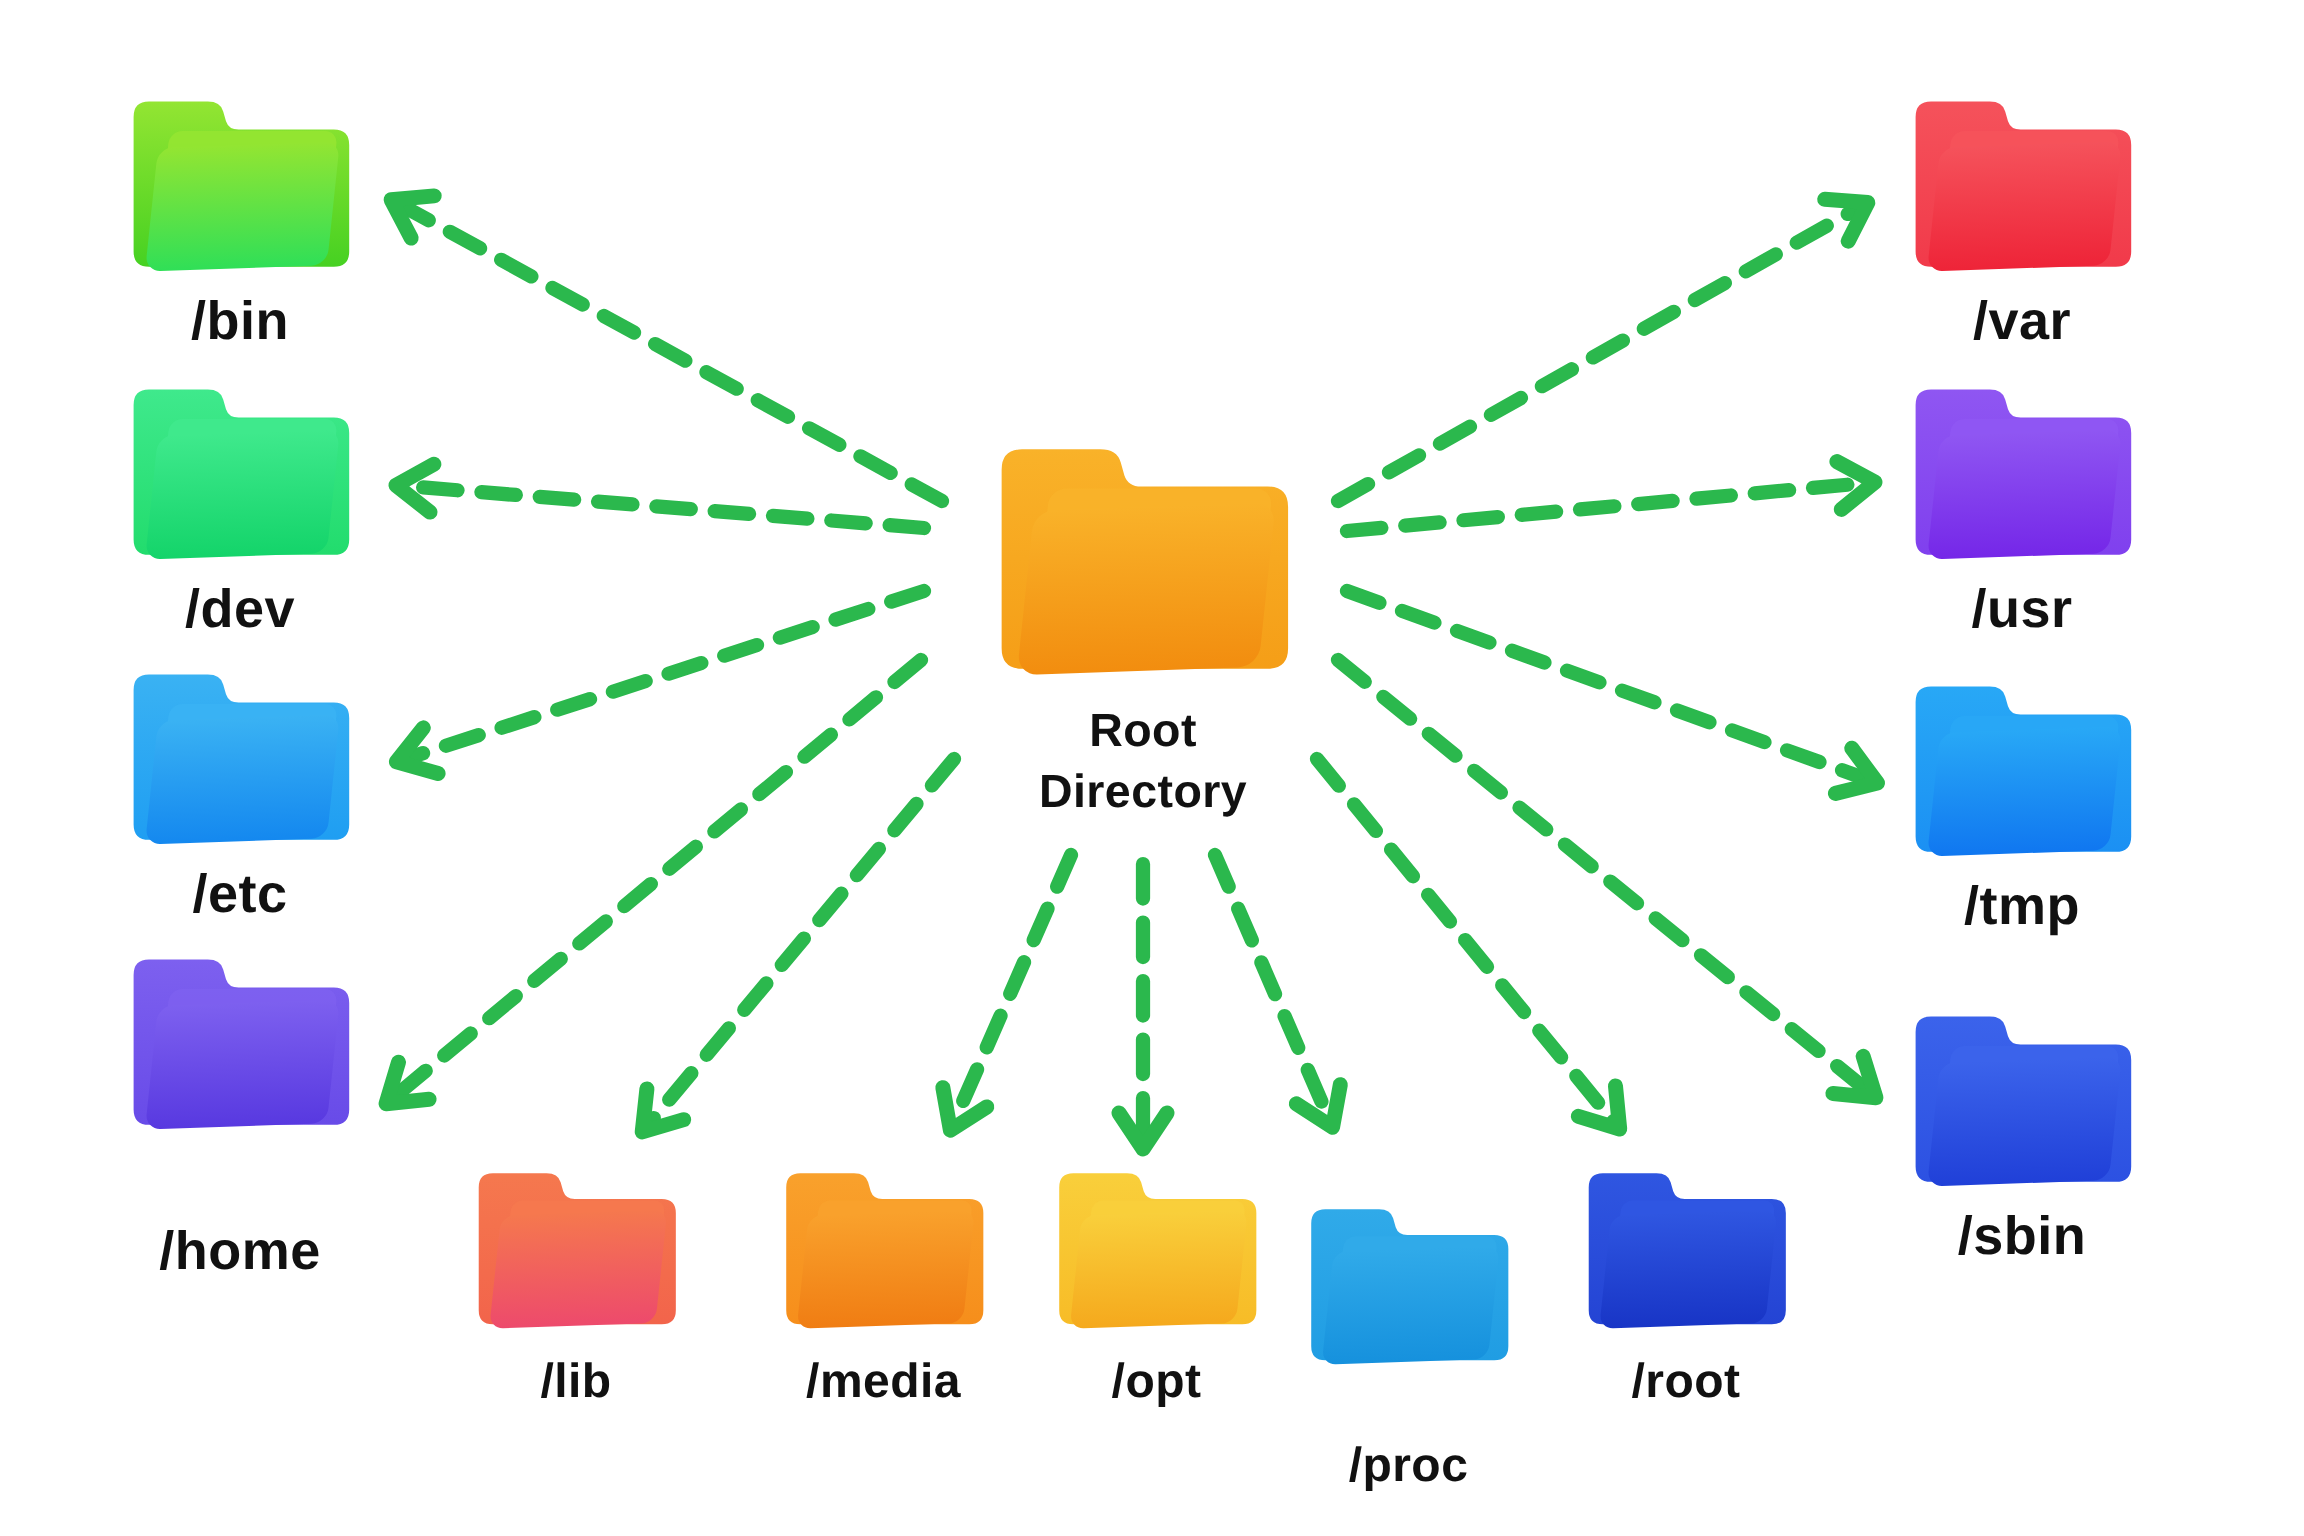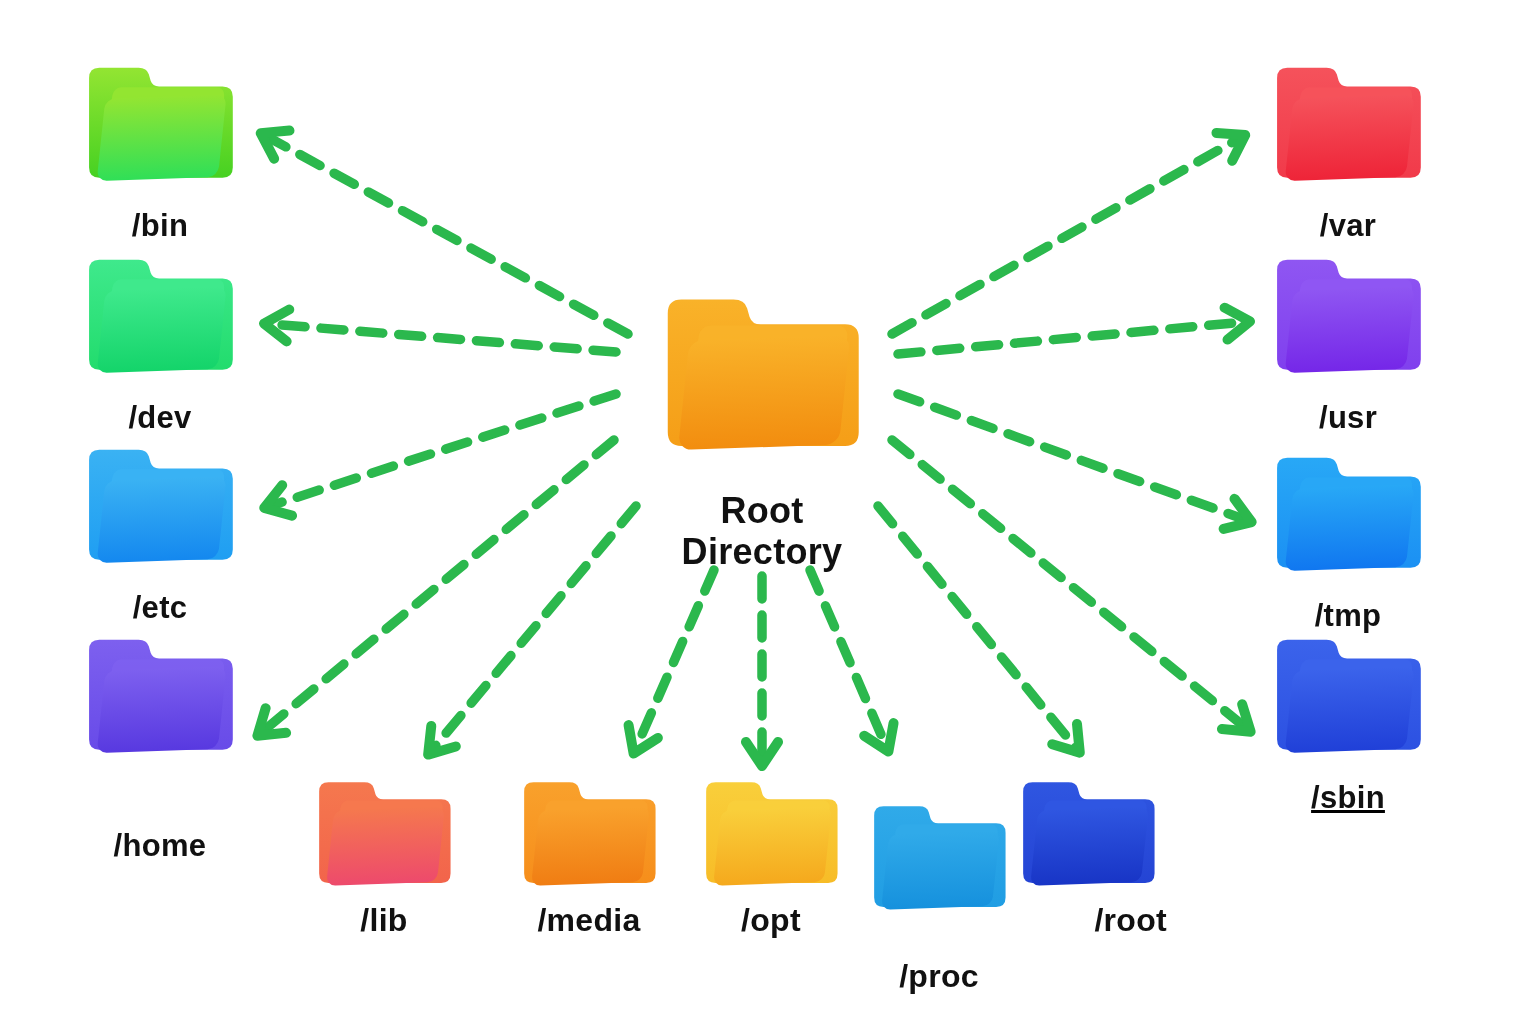--- a/index.html
+++ b/index.html
@@ -2,23 +2,23 @@
 <html><head>
 <meta charset="utf-8">
 <style>
   html,body{margin:0;padding:0;}
   body{width:1536px;height:1024px;background:#ffffff;font-family:"Liberation Sans",sans-serif;}
   .canvas{position:relative;width:1536px;height:1024px;background:#ffffff;overflow:hidden;}
   .arrows-layer{position:absolute;left:0;top:0;width:1536px;height:1024px;pointer-events:none;}
   .node{position:absolute;display:flex;flex-direction:column;align-items:center;}
   .icon{width:100%;}
   .label{font-weight:700;color:#111111;text-align:center;letter-spacing:0.3px;}
-  .node.side .label{font-size:31px;margin-top:18px;}
+  .node.side .label{font-size:36px;margin-top:3px;}
   .node.bottom .label{font-size:32px;margin-top:8px;}
-  .node.center .label{font-size:36px;line-height:41px;margin-top:28px;}
+  .node.center .label{font-size:31px;line-height:41px;margin-top:4px;}
 </style>
 </head>
 <body>
 
 <div class="canvas">
 
   <svg id="arrows" class="arrows-layer" width="1536" height="1024" viewBox="0 0 1536 1024" xmlns="http://www.w3.org/2000/svg">
     <defs>
       <marker id="ah" viewBox="0 0 48 44" markerWidth="48" markerHeight="44" refX="28" refY="22" orient="auto" markerUnits="userSpaceOnUse">
         <path id="ah-path" d="M10 6 L34 22 L10 38" fill="none" stroke="#2bb84d" stroke-width="10" stroke-linecap="round" stroke-linejoin="round"></path>
@@ -175,21 +175,21 @@
               </linearGradient>
             </defs>
             <path d="M14 30 q0 -11 11 -11 h42 q9 0 11 7 l2 7 q2 6 9 6 h68 q11 0 11 11 v76 q0 11 -11 11 H25 q-11 0 -11 -11 Z" fill="url(#gb-tmp)"></path>
             <rect x="44" y="40" width="120" height="30" rx="9" transform="skewX(-6)" fill="#28a8f6" opacity="0.95" style="transform-origin:0 0"></rect>
             <g transform="rotate(-2 90 95)">
               <rect x="40" y="50" width="130" height="88" rx="11" transform="skewX(-8)" fill="url(#gf-tmp)" style="transform-origin:0 0"></rect>
             </g>
           </svg></div>
         <div class="label">/tmp</div>
       </div>
-      <div class="node side" style="left: 1263px; top: 622px; width: 170px; text-decoration: underline;">
+      <div class="node side" style="left: 1263px; top: 660px; width: 170px;">
         <div class="icon" style="height: 140px;"><svg viewBox="0 0 180 150" width="100%" height="100%" xmlns="http://www.w3.org/2000/svg">
             <defs>
               <linearGradient id="gb-sbin" x1="0" y1="0" x2="0" y2="1">
                 <stop offset="0" stop-color="#3b63eb"></stop>
                 <stop offset="1" stop-color="#2c51e2"></stop>
               </linearGradient>
               <linearGradient id="gf-sbin" x1="0" y1="0" x2="0" y2="1">
                 <stop offset="0" stop-color="#3b63eb"></stop>
                 <stop offset="1" stop-color="#2040d8"></stop>
               </linearGradient>
@@ -275,21 +275,21 @@
               </linearGradient>
             </defs>
             <path d="M14 30 q0 -11 11 -11 h42 q9 0 11 7 l2 7 q2 6 9 6 h68 q11 0 11 11 v76 q0 11 -11 11 H25 q-11 0 -11 -11 Z" fill="url(#gb-proc)"></path>
             <rect x="44" y="40" width="120" height="30" rx="9" transform="skewX(-6)" fill="#30aae9" opacity="0.95" style="transform-origin:0 0"></rect>
             <g transform="rotate(-2 90 95)">
               <rect x="40" y="50" width="130" height="88" rx="11" transform="skewX(-8)" fill="url(#gf-proc)" style="transform-origin:0 0"></rect>
             </g>
           </svg></div>
         <div class="label">/proc</div>
       </div>
-      <div class="node bottom" style="left: 1009px; top: 766px; width: 158px; align-items: flex-end;">
+      <div class="node bottom" style="left: 1045px; top: 766px; width: 158px;">
         <div class="icon" style="height: 128px;"><svg viewBox="0 0 180 150" width="100%" height="100%" xmlns="http://www.w3.org/2000/svg">
             <defs>
               <linearGradient id="gb-root" x1="0" y1="0" x2="0" y2="1">
                 <stop offset="0" stop-color="#2f56e1"></stop>
                 <stop offset="1" stop-color="#2444d4"></stop>
               </linearGradient>
               <linearGradient id="gf-root" x1="0" y1="0" x2="0" y2="1">
                 <stop offset="0" stop-color="#2f56e1"></stop>
                 <stop offset="1" stop-color="#1835c6"></stop>
               </linearGradient>

